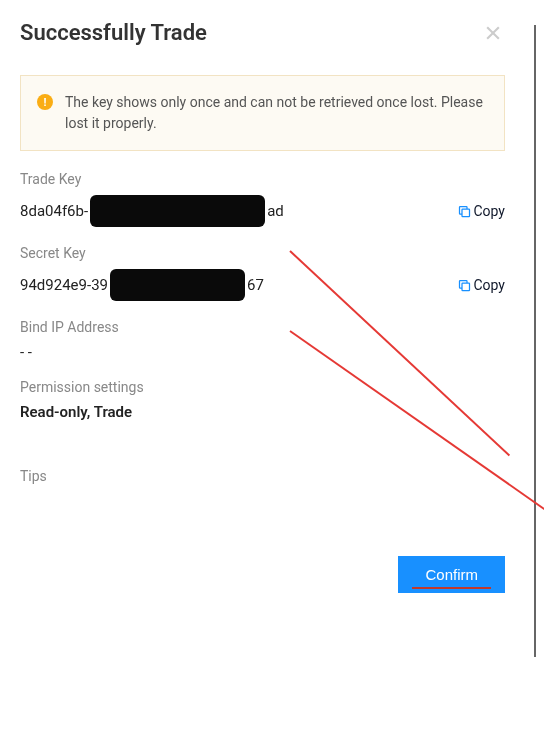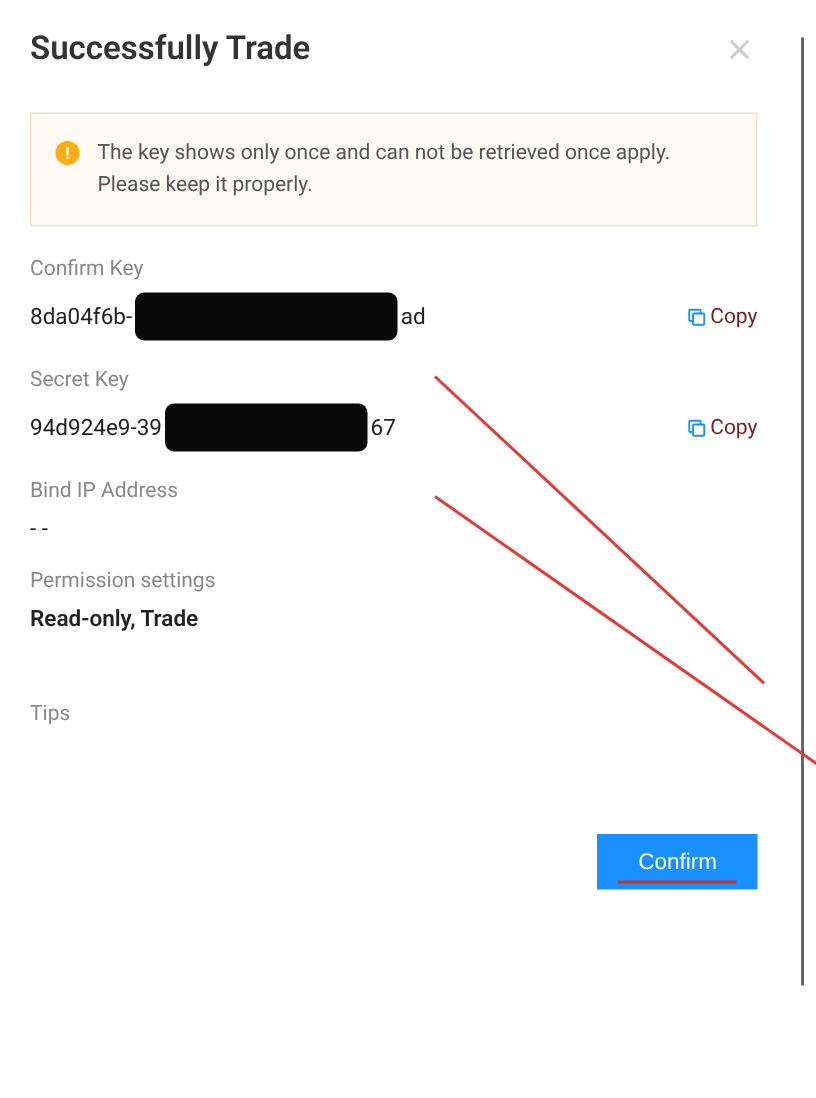--- a/index.html
+++ b/index.html
@@ -89,21 +89,21 @@
       font-weight: 600;
     }
     .redaction {
       display: inline-block;
       background: #0a0a0a;
       vertical-align: middle;
       margin: 0 2px;
       border-radius: 6px;
     }
     .copy-btn {
-      color: #7f1d1d;
+      color: #0f172a;
       font-size: 14px;
       display: flex;
       align-items: center;
       gap: 1px;
       cursor: pointer;
     }
     .copy-icon {
       width: 15px;
       height: 15px;
     }
@@ -170,25 +170,25 @@
     <div class="close">
       <svg viewBox="0 0 24 24" width="20" height="20" stroke="#ccc" stroke-width="2.5" fill="none">
         <line x1="5" y1="5" x2="19" y2="19"></line>
         <line x1="19" y1="5" x2="5" y2="19"></line>
       </svg>
     </div>
   </div>
 
   <div class="alert">
     <div class="alert-icon">!</div>
-    <div class="alert-text">The key shows only once and can not be retrieved once apply. Please keep it properly.</div>
-  </div>
-
-  <div class="field">
-    <div class="field-label">Confirm Key</div>
+    <div class="alert-text">The key shows only once and can not be retrieved once lost. Please lost it properly.</div>
+  </div>
+
+  <div class="field">
+    <div class="field-label">Trade Key</div>
     <div class="field-row">
       <div class="field-value">
         <span>8da04f6b-</span>
         <span class="redaction" style="width:175px;height:32px;"></span>
         <span>ad</span>
       </div>
       <div class="copy-btn">
         <svg class="copy-icon" viewBox="0 0 24 24" fill="none" stroke="#1890ff" stroke-width="2">
           <rect x="8" y="8" width="12" height="12" rx="1"></rect>
           <path d="M16 8V5a1 1 0 0 0-1-1H5a1 1 0 0 0-1 1v10a1 1 0 0 0 1 1h3"></path>

